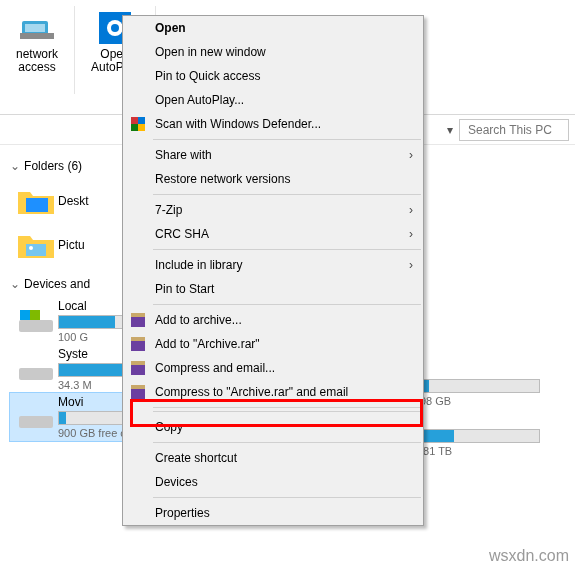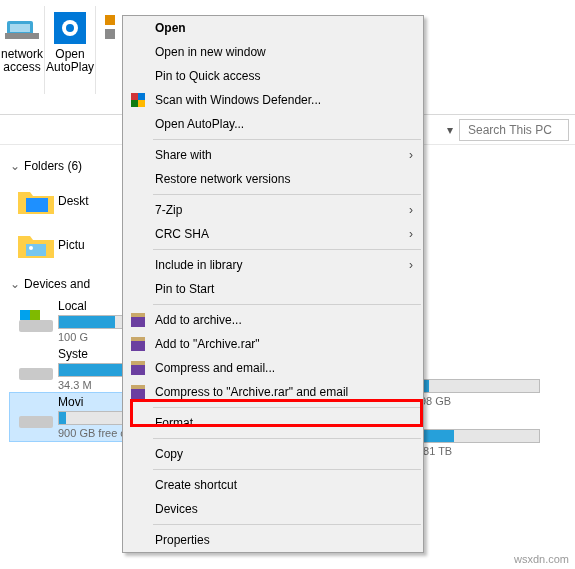--- a/index.html
+++ b/index.html
@@ -1,20 +1,20 @@
 <!DOCTYPE html>
 <html><head>
 <meta charset="utf-8">
 <style>
 * { box-sizing: border-box; margin: 0; padding: 0; font-family: "Segoe UI", Tahoma, sans-serif; font-size: 12px; }
 html, body { width: 575px; height: 569px; overflow: hidden; background: #fff; }
 
 
 .ribbon { height: 115px; border-bottom: 1px solid #d8d8d8; display:flex; padding:6px 0 0 0; }
-.rib-grp { display:flex; flex-direction:column; align-items:center; justify-content:flex-start; padding:4px 1px; border-right:1px solid #e4e4e4; height:88px;}
+.rib-grp { display:flex; flex-direction:column; align-items:center; justify-content:flex-start; padding:4px 16px; border-right:1px solid #e4e4e4; height:88px;}
 .rib-grp:last-child{border-right:none;}
 .big-icon { width:36px; height:36px; margin-bottom:2px; display:flex; align-items:center; justify-content:center;}
 .rib-grp .lbl { text-align:center; line-height:13px; }
 
 
 .addr { height:30px; display:flex; align-items:center; padding:0 6px; gap:6px; border-bottom:1px solid #e8e8e8;}
 .spacer { flex:1; }
 .breadcrumb-tail { color:#555; }
 .search { width:110px; border:1px solid #c8c8c8; height:22px; padding:0 8px; color:#888;}
 
@@ -49,21 +49,21 @@
 .ctx .sub-arrow { position:absolute; right:10px; color:#4a4a4a;}
 .ctx .ico-slot { position:absolute; left:6px; width:18px; height:18px; display:flex; align-items:center; justify-content:center;}
 .format-hl { position:absolute; left:130px; top:399px; width:293px; height:28px; border:3px solid #ff0000; z-index:60; pointer-events:none;}
 
 
 .svg-net{fill:#3fa7d6;}
 .svg-folder{fill:#ffcf48;}
 .svg-drive{fill:#c9c9c9;}
 
 
-.wm{position:absolute; right:6px; bottom:4px; font-size:11px; color:#9a9a9a;}
+.wm{position:absolute; right:6px; bottom:4px; font-size:16px; color:#9a9a9a;}
 </style>
 </head>
 <body>
 
 <div class="ribbon">
   <div class="rib-grp">
     <div class="big-icon">
       <svg width="34" height="30" viewBox="0 0 34 30">
           <rect x="2" y="8" width="26" height="14" rx="2" class="svg-net"></rect>
           <rect x="5" y="11" width="20" height="8" fill="#a6d8ef"></rect>
@@ -217,33 +217,33 @@
   <div class="row bold">
       <span>Open</span>
     </div>
   <div class="row">
       <span>Open in new window</span>
     </div>
   <div class="row">
       <span>Pin to Quick access</span>
     </div>
   <div class="row">
+      <span>Open AutoPlay...</span>
+    </div>
+  <div class="row">
     <span class="ico-slot">
         <svg width="14" height="14">
           <rect width="7" height="7" fill="#d13438"></rect>
           <rect x="7" width="7" height="7" fill="#0078d7"></rect>
           <rect y="7" width="7" height="7" fill="#107c10"></rect>
           <rect x="7" y="7" width="7" height="7" fill="#ffb900"></rect>
         </svg>
       </span>
     <span>Scan with Windows Defender...</span>
   </div>
-  <div class="row">
-      <span>Open AutoPlay...</span>
-    </div>
   <div class="sep"></div>
   <div class="row">
       <span>Share with</span>
       <span class="sub-arrow">›</span>
     </div>
   <div class="row">
       <span>Restore network versions</span>
     </div>
   <div class="sep"></div>
   <div class="row">
@@ -293,23 +293,20 @@
   <div class="row">
     <span class="ico-slot">
         <svg width="14" height="14">
           <rect width="14" height="10" y="4" fill="#6b3fa0"></rect>
           <rect width="14" height="4" fill="#c9a86a"></rect>
         </svg>
       </span>
     <span>Compress to "Archive.rar" and email</span>
   </div>
   <div class="sep"></div>
-  <div class="row">
-      <span>Format...</span>
-    </div>
   <div class="sep"></div>
   <div class="row">
       <span>Copy</span>
     </div>
   <div class="sep"></div>
   <div class="row">
       <span>Create shortcut</span>
     </div>
   <div class="row">
       <span>Devices</span>

